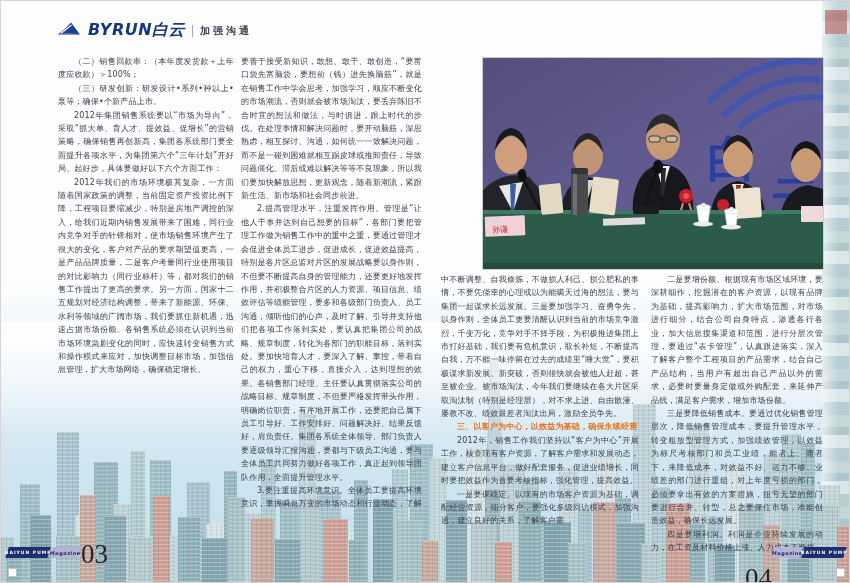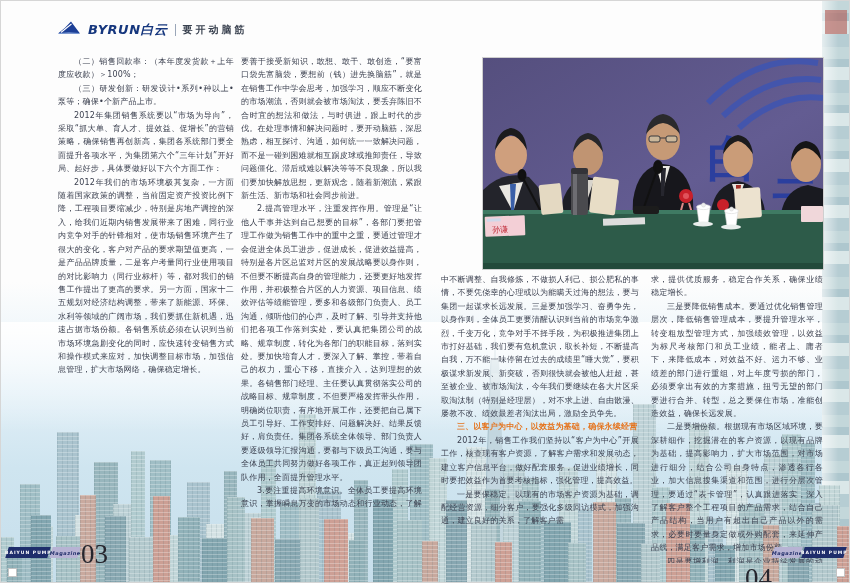--- a/index.html
+++ b/index.html
@@ -16,21 +16,21 @@
   .skyfade{position:absolute;left:0;right:0;bottom:150px;height:110px;
     background:linear-gradient(180deg,rgba(255,255,255,.95),rgba(255,255,255,0));pointer-events:none;}
   .edge-right{position:absolute;right:0;top:0;width:27px;height:100%;
     background:repeating-linear-gradient(180deg,#c3d7da 0 12px,#aec7ce 12px 20px,#dae7e8 20px 33px,#b6cdd3 33px 46px);}
   .edge-right::before{content:"";position:absolute;left:0;right:0;top:0;height:100%;
     background:linear-gradient(90deg,rgba(255,255,255,.65),rgba(255,255,255,0) 60%);}
   .edge-right::after{content:"";position:absolute;left:3px;right:2px;top:9px;height:24px;background:#b4615a;opacity:.65;}
   .tower{position:absolute;left:479px;bottom:0;}
   
   .header{position:absolute;left:56px;top:19px;display:flex;align-items:center;gap:7px;z-index:6;}
-  .brand{font-style:italic;font-weight:bold;font-size:13px;color:#16377e;letter-spacing:.5px;}
+  .brand{font-style:italic;font-weight:bold;font-size:16px;color:#16377e;letter-spacing:.5px;}
   .hdr-div{width:1px;height:12px;background:#9aa6b8;}
   .section-title{font-size:10px;font-weight:bold;color:#39414f;letter-spacing:3px;}
   
   .col{position:absolute;z-index:5;text-align:justify;font-size:8px;line-height:13.4px;
     color:#3c4150;overflow:hidden;word-break:break-all;letter-spacing:.2px;}
   .col p{margin:0;text-indent:2em;}
   .col p.cont{text-indent:0;}
   .col p.head{color:#e5731c;font-weight:bold;}
   #l-col1{left:57px;top:54px;width:176px;height:452px;}
   #l-col2{left:240px;top:54px;width:181px;height:452px;}
@@ -149,44 +149,43 @@
   <div class="header">
     <span>
       <svg width="24" height="15" viewBox="0 0 24 15">
         <path d="M1 13.5 L23 13.5 L14 1.5 Q8.5 8 1 13.5 Z" fill="#1c3f96"></path>
         <path d="M4 12.5 Q10 7.5 14.5 4" stroke="#ffffff" stroke-width="1.1" fill="none"></path>
         <path d="M2 13.5 Q12 12 22 13.5" stroke="#6f93d4" stroke-width="1" fill="none"></path>
       </svg>
     </span>
     <span class="brand">BYRUN白云</span>
     <span class="hdr-div"></span>
-    <span class="section-title">要开动脑筋</span>
+    <span class="section-title">加强沟通</span>
   </div>
 
   <div class="col" id="l-col1">
       <p class="para">（二）销售回款率：（本年度发货款＋上年度应收款）＞100%；</p>
       <p class="para">（三）研发创新：研发设计•系列•种以上•泵等；确保•个新产品上市。</p>
       <p class="para">2012年集团销售系统要以“市场为导向”，采取“抓大单、育人才、提效益、促增长”的营销策略，确保销售再创新高，集团各系统部门要全面提升各项水平，为集团第六个“三年计划”开好局、起好步，具体要做好以下六个方面工作：</p>
       <p class="para">2012年我们的市场环境极其复杂，一方面随着国家政策的调整，当前固定资产投资比例下降，工程项目要缩减少，特别是房地产调控的深入，给我们近期内销售发展带来了困难，同行业内竞争对手的针锋相对，使市场销售环境产生了很大的变化，客户对产品的要求期望值更高，一是产品品牌质量，二是客户考量同行业使用项目的对比影响力（同行业标杆）等，都对我们的销售工作提出了更高的要求。另一方面，国家十二五规划对经济结构调整，带来了新能源、环保、水利等领域的广阔市场，我们要抓住新机遇，迅速占据市场份额。各销售系统必须在认识到当前市场环境急剧变化的同时，应快速转变销售方式和操作模式来应对，加快调整目标市场，加强信息管理，扩大市场网络，确保稳定增长。</p>
     </div>
   <div class="col" id="l-col2">
       <p class="cont">要善于接受新知识，敢想、敢干、敢创造，“要富口袋先富脑袋，要想前（钱）进先换脑筋”，就是在销售工作中学会思考，加强学习，顺应不断变化的市场潮流，否则就会被市场淘汰，要丢弃陈旧不合时宜的想法和做法，与时俱进，跟上时代的步伐。在处理事情和解决问题时，要开动脑筋，深思熟虑，相互探讨、沟通，如何统一一致解决问题，而不是一碰到困难就相互踢皮球或推卸责任，导致问题僵化、滞后或难以解决等等不良现象，所以我们要加快解放思想，更新观念，随着新潮流，紧跟新生活、新市场和社会同步前进。</p>
       <p class="para">2.提高管理水平，注重发挥作用。管理是“让他人干事并达到自己想要的目标”，各部门要把管理工作做为销售工作中的重中之重，要通过管理才会促进全体员工进步，促进成长，促进效益提高，特别是各片区总监对片区的发展战略要以身作则，不但要不断提高自身的管理能力，还要更好地发挥作用，并积极整合片区的人力资源、项目信息、绩效评估等绩能管理，要多和各级部门负责人、员工沟通，倾听他们的心声，及时了解、引导并支持他们把各项工作落到实处，要认真把集团公司的战略、规章制度，转化为各部门的职能目标，落到实处。要加快培育人才，要深入了解、掌控，带着自己的权力，重心下移，直接介入，达到理想的效果。各销售部门经理、主任要认真贯彻落实公司的战略目标、规章制度，不但要严格发挥带头作用，明确岗位职责，有序地开展工作，还要把自己属下员工引导好、工作安排好、问题解决好、结果反馈好，肩负责任。集团各系统全体领导、部门负责人要逐级领导汇报沟通，要都与下级员工沟通，要与全体员工共同努力做好各项工作，真正起到领导团队作用，全面提升管理水平。</p>
       <p class="para">3.要注重提高环境意识。全体员工要提高环境意识，掌握瞬息万变的市场动态和行业动态，了解自身所处环境和位置，并积极谋求进步，开创业绩。一是要目标一致；认真思考，领悟公司战略目标、规章制度，要把自己目标和集团的目标统一起来，步调一致才能得胜利。二是把个人利益和集团利益资金结合起来，要在工作</p>
     </div>
   <div class="col" id="r-col1">
       <p class="cont">中不断调整、自我修炼，不做损人利己、损公肥私的事情，不要凭侥幸的心理或以为能瞒天过海的想法，要与集团一起谋求长远发展。三是要加强学习、奋勇争先，以身作则，全体员工更要清醒认识到当前的市场竞争激烈，千变万化，竞争对手不择手段，为积极推进集团上市打好基础，我们要有危机意识，取长补短，不断提高自我，万不能一味停留在过去的成绩里“睡大觉”，要积极谋求新发展、新突破，否则很快就会被他人赶超，甚至被企业、被市场淘汰，今年我们要继续在各大片区采取淘汰制（特别是经理层），对不求上进、自由散漫、屡教不改、绩效最差者淘汰出局，激励全员争先。</p>
       <p class="head">三、以客户为中心，以效益为基础，确保永续经营</p>
       <p class="para">2012年，销售工作我们坚持以“客户为中心”开展工作，核查现有客户资源，了解客户需求和发展动态，建立客户信息平台，做好配套服务，促进业绩增长，同时要把效益作为首要考核指标，强化管理，提高效益。</p>
       <p class="para">一是要保稳定。以现有的市场客户资源为基础，调配经营资源，细分客户，要强化多级回访模式，加强沟通，建立良好的关系，了解客户需</p>
     </div>
   <div class="col" id="r-col2">
-      <p class="cont">求，提供优质服务，稳定合作关系，确保业绩稳定增长。</p>
+      <p class="para">二是要增份额。根据现有市场区域环境，要深耕细作，挖掘潜在的客户资源，以现有品牌为基础，提高影响力，扩大市场范围，对市场进行细分，结合公司自身特点，渗透各行各业，加大信息搜集渠道和范围，进行分层次管理，要通过“表卡管理”，认真跟进落实，深入了解客户整个工程项目的产品需求，结合自己产品结构，当用户有超出自己产品以外的需求，必要时要量身定做或外购配套，来延伸产品线，满足客户需求，增加市场份额。</p>
       <p class="para">三是要降低销售成本。要通过优化销售管理层次，降低销售管理成本，要提升管理水平，转变粗放型管理方式，加强绩效管理，以效益为标尺考核部门和员工业绩，能者上、庸者下，来降低成本，对效益不好、运力不够、业绩差的部门进行重组，对上年度亏损的部门，必须要拿出有效的方案措施，扭亏无望的部门要进行合并、转型，总之要保住市场，准能创造效益，确保长远发展。</p>
-      <p class="para">二是要增份额。根据现有市场区域环境，要深耕细作，挖掘潜在的客户资源，以现有品牌为基础，提高影响力，扩大市场范围，对市场进行细分，结合公司自身特点，渗透各行各业，加大信息搜集渠道和范围，进行分层次管理，要通过“表卡管理”，认真跟进落实，深入了解客户整个工程项目的产品需求，结合自己产品结构，当用户有超出自己产品以外的需求，必要时要量身定做或外购配套，来延伸产品线，满足客户需求，增加市场份额。</p>
       <p class="para">四是要增利润。利润是企业持续发展的动力，在工资及材料价格上涨、人力成本不断提</p>
     </div>
 
   <div class="photo">
     <svg width="340" height="211" viewBox="0 0 340 211">
       <defs>
         <linearGradient id="bg" x1="0" y1="0" x2="1" y2="1">
           <stop offset="0" stop-color="#554f7e"></stop>
             <stop offset="0.6" stop-color="#635c92"></stop>
             <stop offset="1" stop-color="#575181"></stop>

